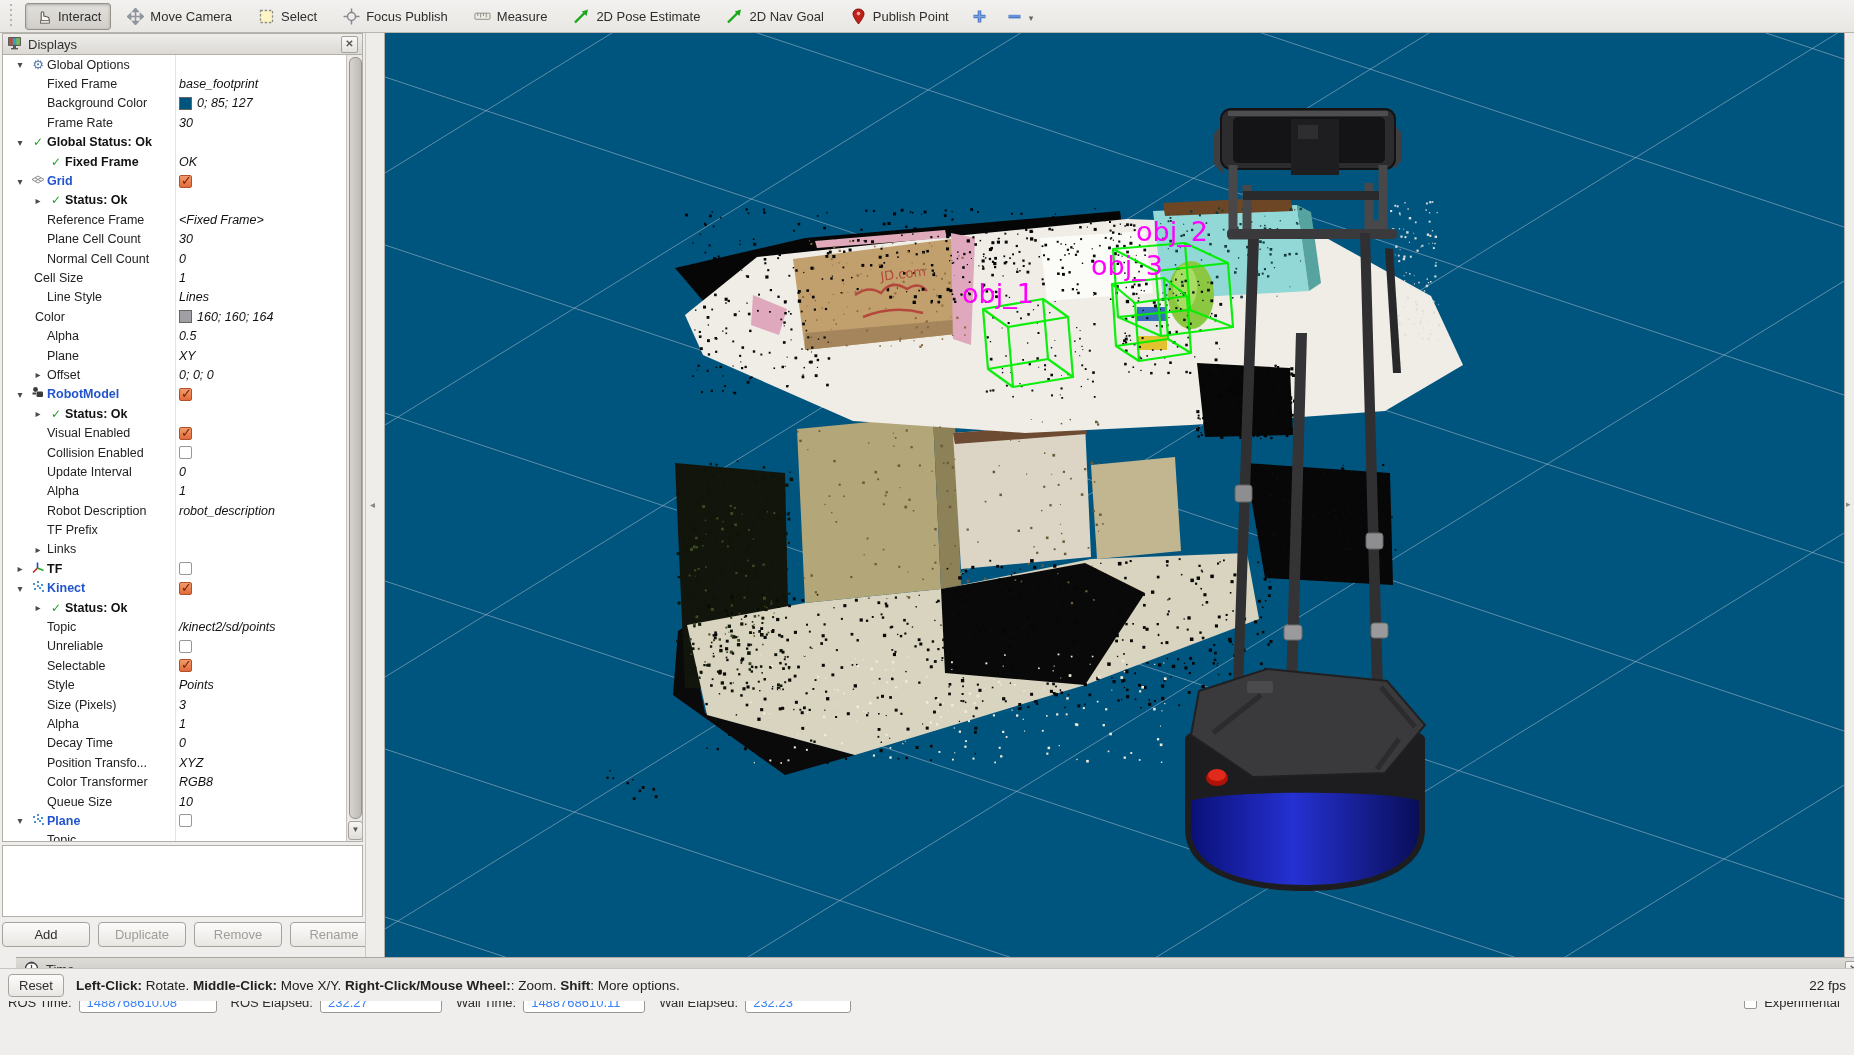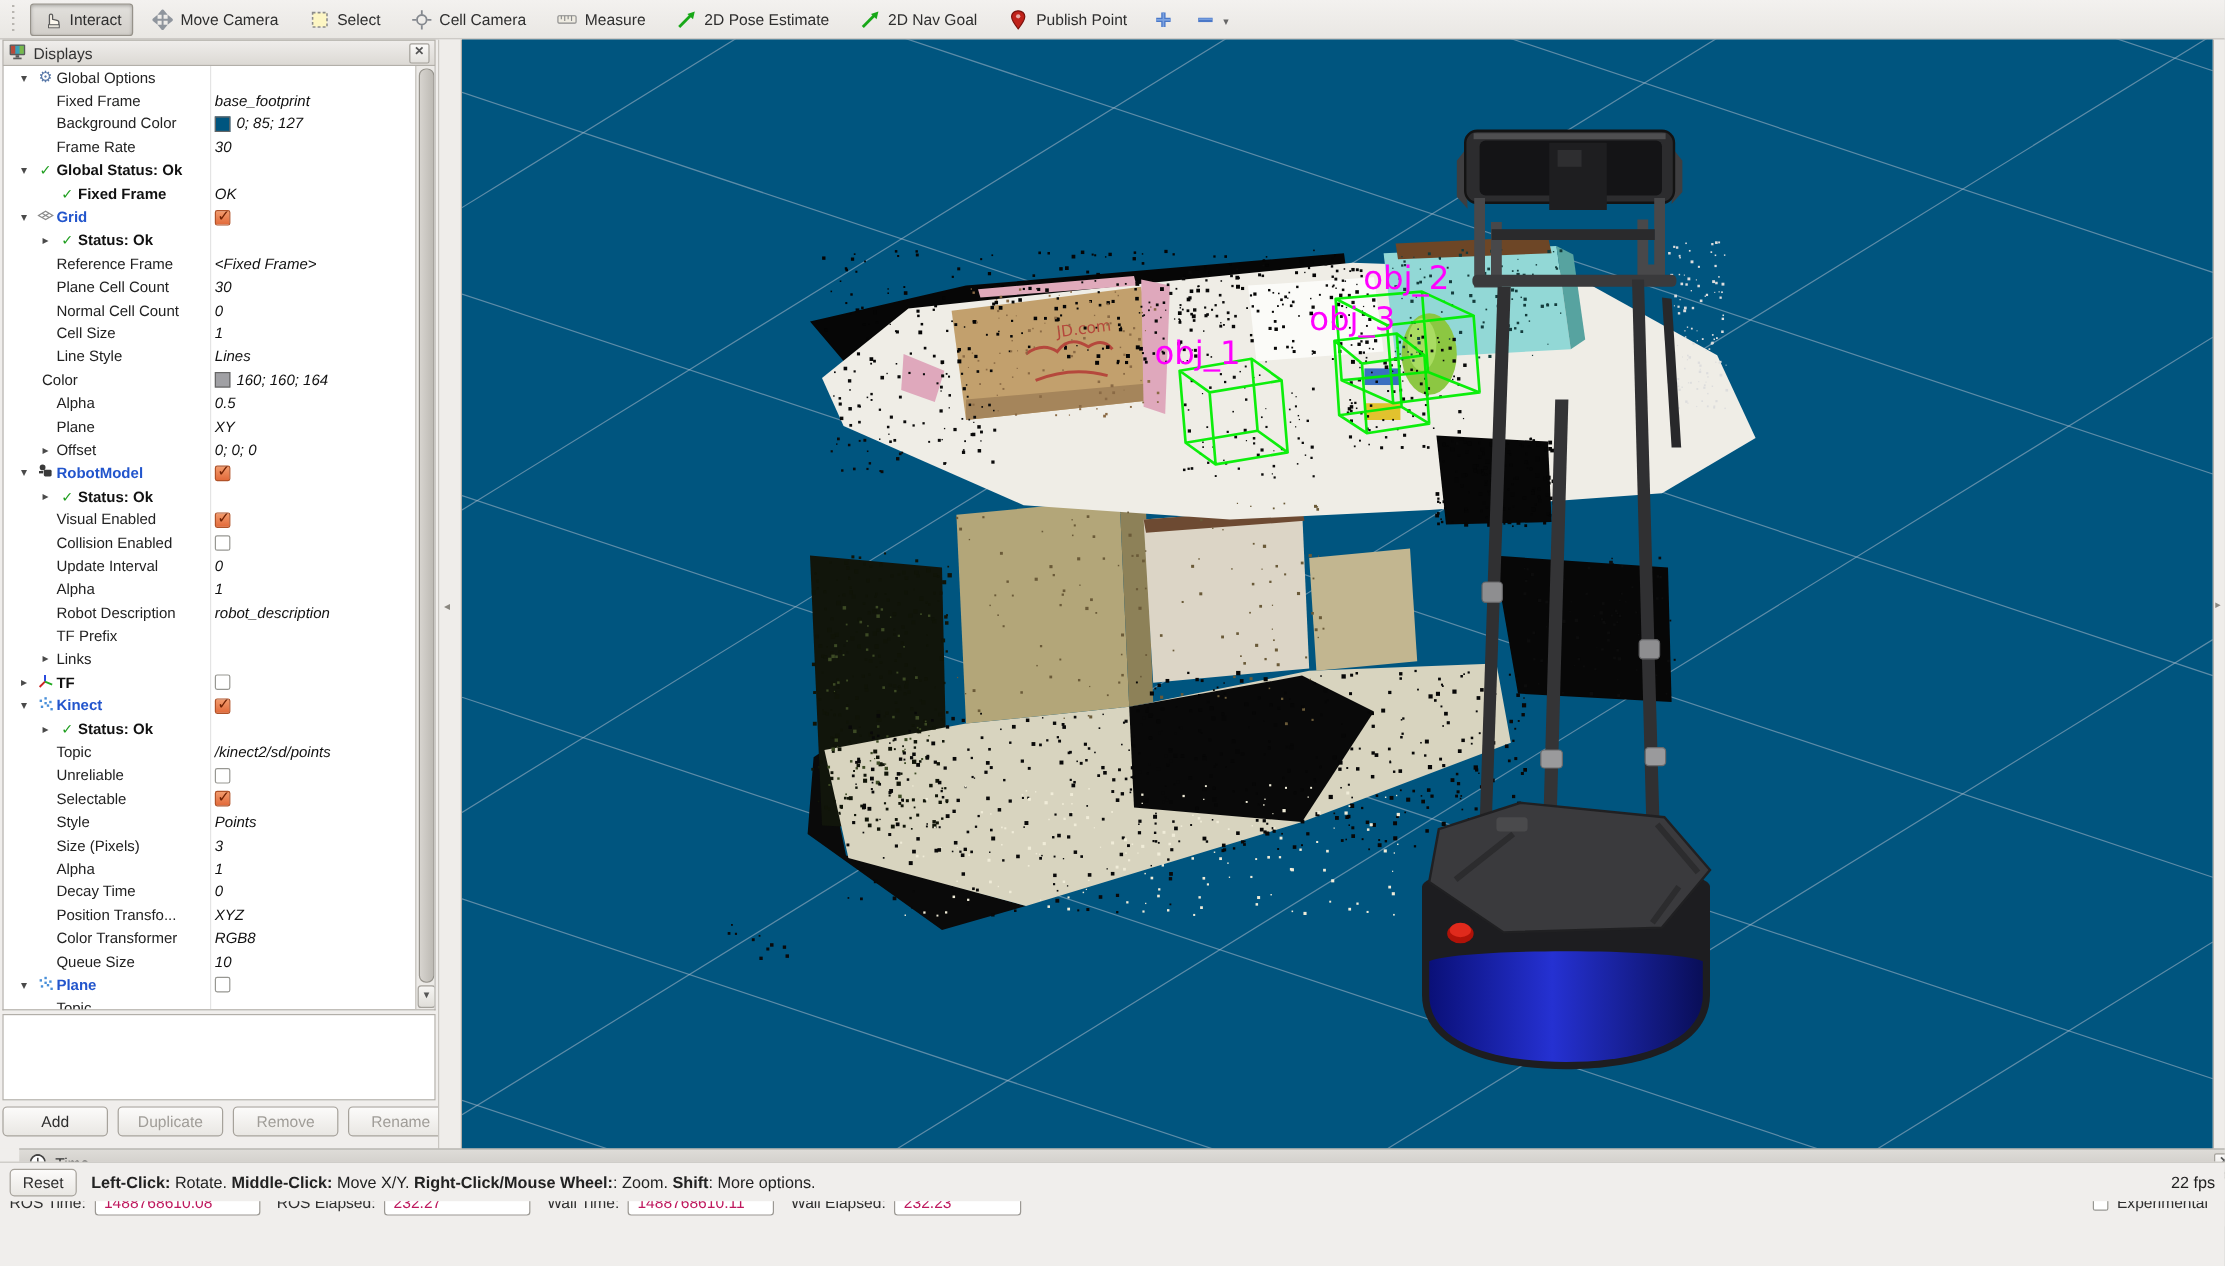--- a/index.html
+++ b/index.html
@@ -61,21 +61,21 @@
   .right-strip .mini-arrow{position:absolute;left:1px;top:466px;font-size:9px;color:#8a8780;}
 
   
   .time-header{position:absolute;left:16px;top:957px;width:100%;height:25px;background:linear-gradient(#dedcd8,#c8c5c0);
                border-top:1px solid #aaa7a2;border-bottom:1px solid #b5b2ad;box-sizing:border-box;
                display:flex;align-items:center;gap:7px;padding:0 8px;font-size:13px;color:#333;}
   .time-header .grow{flex:1}
   .time-body{position:absolute;left:0;top:983px;width:100%;height:39px;background:#f0eeec;display:flex;align-items:center;
              padding:0 8px;box-sizing:border-box;gap:10px;font-size:13px;color:#2e2e2e;}
   .tfield{display:flex;align-items:center;gap:7px;}
-  .tinput{height:21px;border:1px solid #9b9893;border-radius:3px;background:#fff;font-size:13px;color:#be185d;
+  .tinput{height:21px;border:1px solid #9b9893;border-radius:3px;background:#fff;font-size:13px;color:#3b82f6;
           display:flex;align-items:center;padding:0 7px;box-sizing:border-box;}
   .tfield:nth-child(1) .tinput{width:138px;}
   .tfield:nth-child(2) .tinput{width:122px;}
   .tfield:nth-child(3) .tinput{width:122px;}
   .tfield:nth-child(4) .tinput{width:106px;}
   .time-body .grow{flex:1}
   .exp{display:flex;align-items:center;gap:7px;margin-right:6px;}
 
   
   .statusbar{position:absolute;left:0;top:968px;width:100%;height:33px;background:#f0eeec;border-top:1px solid #c8c5c0;
@@ -129,21 +129,21 @@
             <svg width="17" height="17" viewBox="0 0 17 17">
               <circle cx="8.5" cy="8.5" r="4" fill="none" stroke="#85898f" stroke-width="1.5"></circle>
               <g stroke="#85898f" stroke-width="1.5">
                 <line x1="8.5" y1="0.5" x2="8.5" y2="4"></line>
                 <line x1="8.5" y1="13" x2="8.5" y2="16.5"></line>
                 <line x1="0.5" y1="8.5" x2="4" y2="8.5"></line>
                 <line x1="13" y1="8.5" x2="16.5" y2="8.5"></line>
               </g>
             </svg>
           </span>
-          <span>Cell Camera</span>
+          <span>Focus Publish</span>
         </div>
         <div class="tool">
           <span class="ticn">
             <svg width="18" height="14" viewBox="0 0 18 14">
               <rect x="1" y="4" width="16" height="6.5" rx="1" fill="#efece2" stroke="#8a8a8a"></rect>
               <g stroke="#8a8a8a" stroke-width="1">
                 <line x1="4" y1="4" x2="4" y2="7"></line>
                 <line x1="7" y1="4" x2="7" y2="8.5"></line>
                 <line x1="10" y1="4" x2="10" y2="7"></line>
                 <line x1="13" y1="4" x2="13" y2="8.5"></line>
@@ -313,21 +313,21 @@
           <div class="trow">
             <span class="tname" style="padding-left: 26px;">
               <span class="slot arrowg"></span>
               <span>Normal Cell Count</span>
             </span>
             <span class="tvalue">
               <span>0</span>
             </span>
           </div>
           <div class="trow">
-            <span class="tname" style="padding-left: 26px;">
+            <span class="tname" style="padding-left: 13px;">
               <span class="slot arrowg"></span>
               <span>Cell Size</span>
             </span>
             <span class="tvalue">
               <span>1</span>
             </span>
           </div>
           <div class="trow">
             <span class="tname" style="padding-left: 26px;">
               <span class="slot arrowg"></span>

